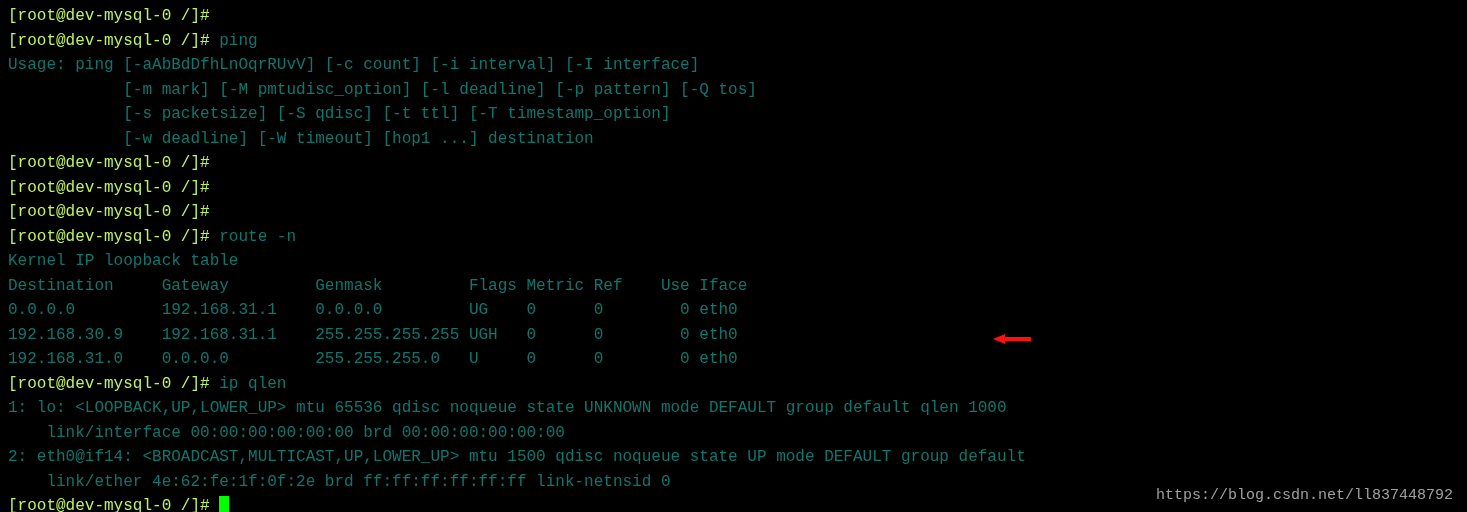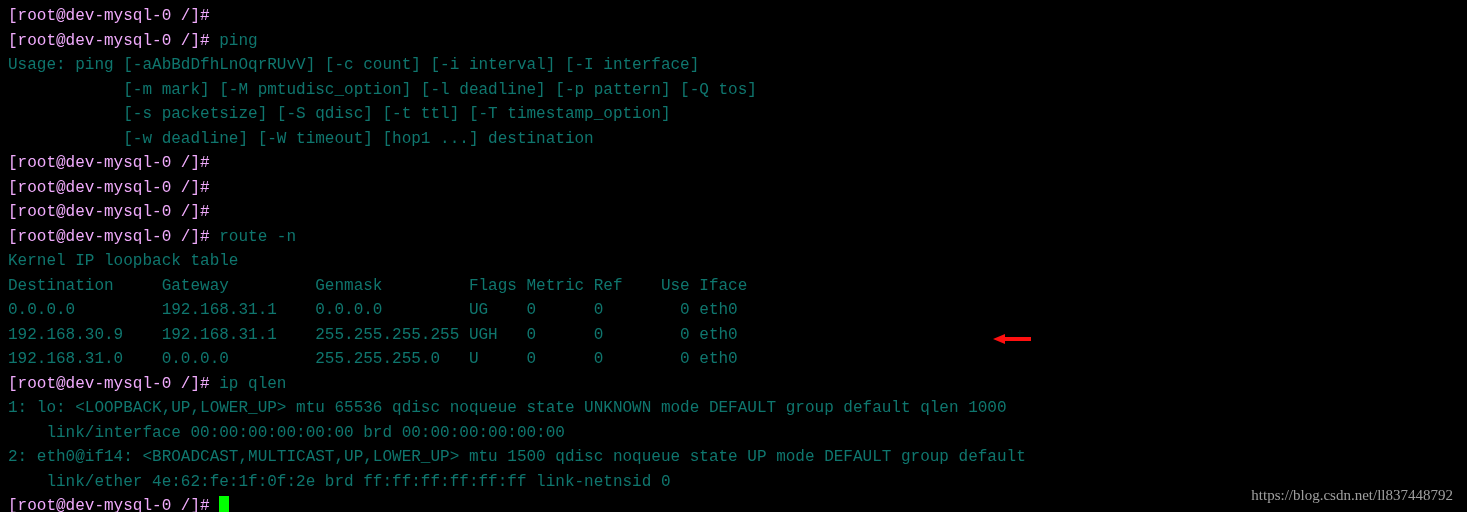--- a/index.html
+++ b/index.html
@@ -1,22 +1,22 @@
 <!DOCTYPE html>
 <html><head>
 <meta charset="utf-8">
 <style>
   html,body{margin:0;padding:0;background:#000;color:#fff;width:1467px;height:512px;overflow:hidden}
   pre{margin:0;padding:4px 8px 0 8px;font-family:"Courier New",monospace;font-size:16px;line-height:24.5px;white-space:pre;position:relative}
-  .c{color:#f0abfc} 
+  .c{color:#bef264} 
   .w{color:#0f766e}
   .cursor{display:inline-block;width:10px;height:18px;background:#00ff00;vertical-align:text-bottom;margin-bottom:1px}
   .arrow{color:#ff2020;position:absolute;left:985px;top:4px;font-weight:bold}
   .arrow svg{width:38px;height:14px}
-  .watermark{position:absolute;right:14px;bottom:8px;color:#c2c2c2;font-family:Liberation Serif, serif;font-size:15px;opacity:.82}
+  .watermark{position:absolute;right:14px;bottom:8px;color:#c2c2c2;font-family:Liberation Mono, monospace;font-size:15px;opacity:.82}
   .rowpos{position:relative}
 </style>
 </head>
 <body>
 
 <pre><span class="c">[root@dev-mysql-0 /]# </span>
 <span class="c">[root@dev-mysql-0 /]# </span><span class="w">ping</span>
 <span class="w">Usage: ping [-aAbBdDfhLnOqrRUvV] [-c count] [-i interval] [-I interface]</span>
 <span class="w">            [-m mark] [-M pmtudisc_option] [-l deadline] [-p pattern] [-Q tos]</span>
 <span class="w">            [-s packetsize] [-S qdisc] [-t ttl] [-T timestamp_option]</span>

